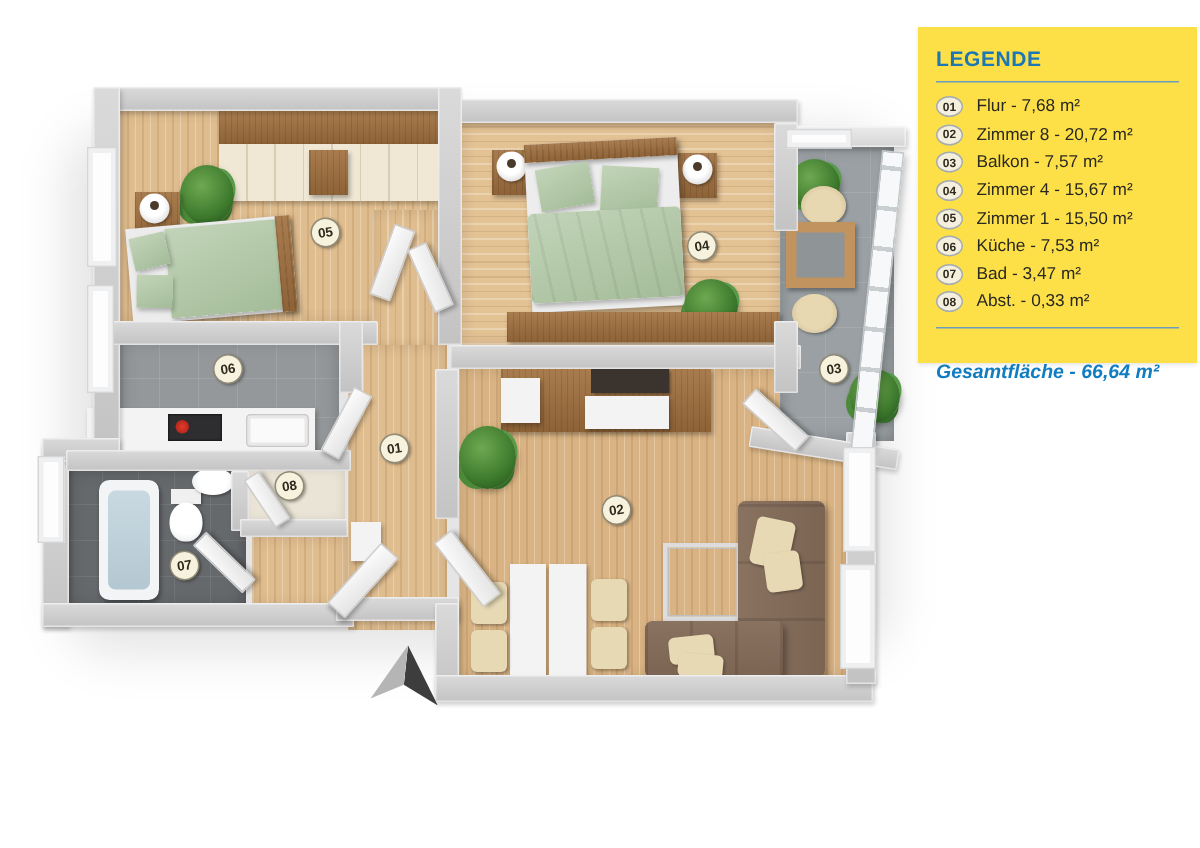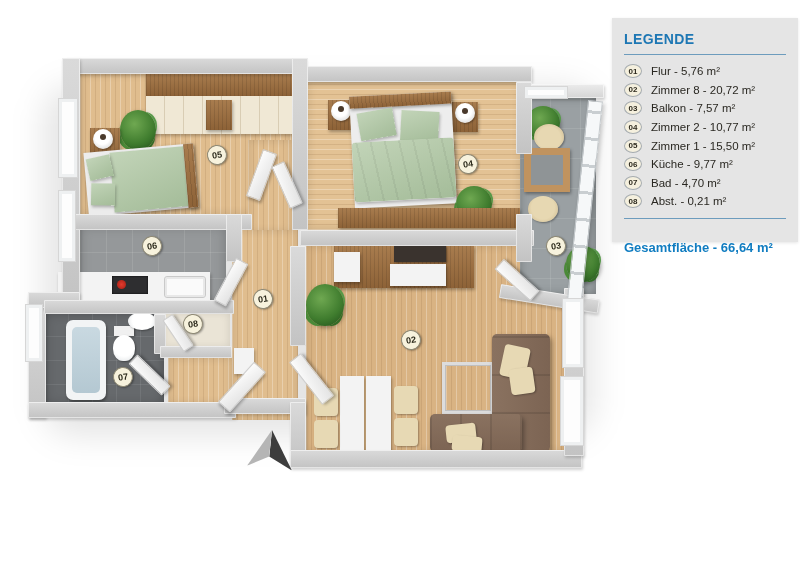--- a/index.html
+++ b/index.html
@@ -55,31 +55,31 @@
   .lamp-dot{position:absolute;left:50%;top:42%;width:6px;height:6px;border-radius:50%;
             background:#4a3a2c;transform:translate(-50%,-50%);}
   .railing{background:repeating-linear-gradient(0deg, #f6f8f9 0 24px, #c9ced1 24px 27px);
            border:1px solid #c4c9cc;box-shadow:2px 2px 4px rgba(0,0,0,.2);}
   
   .badge{position:absolute;width:18px;height:18px;border-radius:50%;background:#f7f2dd;
          border:1px solid #8f8a76;color:#2c2a1c;font-weight:bold;font-size:9px;
          display:flex;align-items:center;justify-content:center;
          transform:translate(-50%,-50%) rotate(-8deg);box-shadow:1px 1px 2px rgba(0,0,0,.35);}
   
-  .legend{position:absolute;left:612px;top:18px;width:186px;height:224px;background:#e5e5e5;
+  .legend{position:absolute;left:612px;top:18px;width:186px;height:224px;background:#fde047;
           z-index:7;box-shadow:0 1px 3px rgba(0,0,0,.10);}
   .legend-title{margin:13px 12px 0 12px;color:#1d77b4;font-size:14px;font-weight:bold;letter-spacing:.4px;}
   .legend-rule{margin:7px 12px;height:1px;background:#6d9cbd;}
   .legend-items{margin:2px 12px 0 12px;}
   .legend-row{display:flex;align-items:center;gap:9px;height:18.6px;}
   .legend-num{flex:0 0 auto;width:16px;height:12px;border-radius:50%;border:1px solid #a6acb0;
               background:#f5f0de;color:#2e2b1f;font-size:8px;font-weight:bold;
               display:flex;align-items:center;justify-content:center;}
   .legend-label{font-size:11.5px;color:#2a2822;white-space:nowrap;}
-  .legend-total{margin:21px 12px 0 12px;color:#117dc1;font-size:13px;font-weight:bold;white-space:nowrap;}
+  .legend-total{margin:21px 12px 0 12px;color:#117dc1;font-size:13px;font-weight:bold;white-space:nowrap;font-style:italic;}
 </style>
 </head>
 <body>
 
 <div class="stage">
 
   <div class="abs shadow" style="left:44px;top:86px;width:550px;height:350px;background:rgba(0,0,0,.10);filter:blur(16px);border-radius:30px;"></div>
 
   <div class="floor wood-v" style="left:80px;top:74px;width:212px;height:140px;"></div>
   <div class="floor wood-h" style="left:308px;top:82px;width:212px;height:148px;"></div>
@@ -249,55 +249,55 @@
       </div>
     </div>
 
   <div class="legend">
     <div class="legend-title">LEGENDE</div>
     <div class="legend-rule"></div>
     <div class="legend-items">
 
         <div class="legend-row">
           <span class="legend-num">01</span>
-          <span class="legend-label">Flur - 5,76 m²</span>
+          <span class="legend-label">Flur - 7,68 m²</span>
         </div>
 
         <div class="legend-row">
           <span class="legend-num">02</span>
           <span class="legend-label">Zimmer 8 - 20,72 m²</span>
         </div>
 
         <div class="legend-row">
           <span class="legend-num">03</span>
           <span class="legend-label">Balkon - 7,57 m²</span>
         </div>
 
         <div class="legend-row">
           <span class="legend-num">04</span>
-          <span class="legend-label">Zimmer 2 - 10,77 m²</span>
+          <span class="legend-label">Zimmer 4 - 15,67 m²</span>
         </div>
 
         <div class="legend-row">
           <span class="legend-num">05</span>
           <span class="legend-label">Zimmer 1 - 15,50 m²</span>
         </div>
 
         <div class="legend-row">
           <span class="legend-num">06</span>
-          <span class="legend-label">Küche - 9,77 m²</span>
+          <span class="legend-label">Küche - 7,53 m²</span>
         </div>
 
         <div class="legend-row">
           <span class="legend-num">07</span>
-          <span class="legend-label">Bad - 4,70 m²</span>
+          <span class="legend-label">Bad - 3,47 m²</span>
         </div>
 
         <div class="legend-row">
           <span class="legend-num">08</span>
-          <span class="legend-label">Abst. - 0,21 m²</span>
+          <span class="legend-label">Abst. - 0,33 m²</span>
         </div>
       </div>
     <div class="legend-rule"></div>
     <div class="legend-total">Gesamtfläche - 66,64 m²</div>
   </div>
 
 </div>
 
 </body></html>

